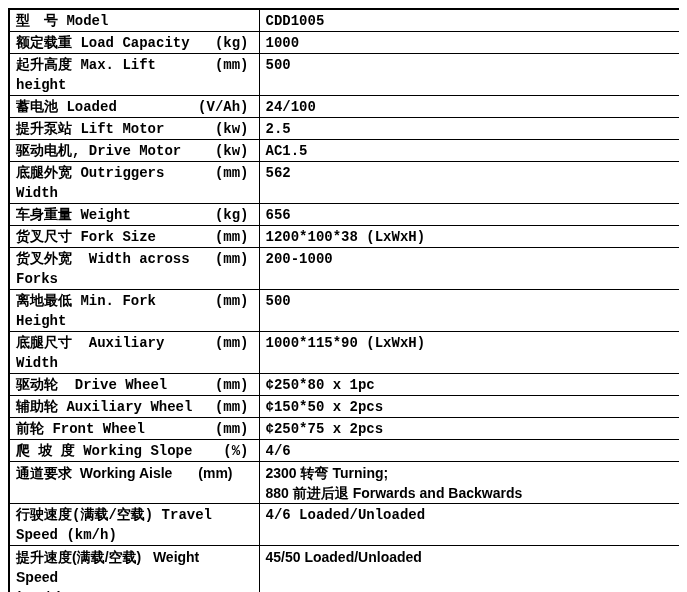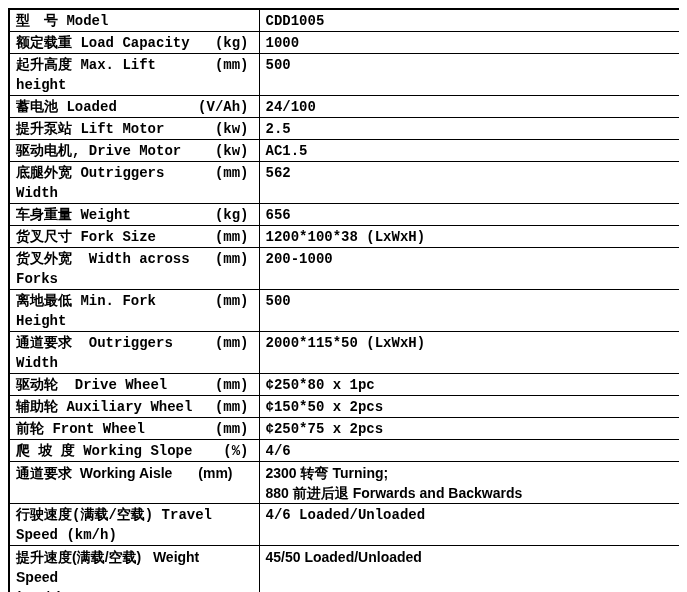--- a/index.html
+++ b/index.html
@@ -164,25 +164,25 @@
             <span class="txt label">离地最低 Min. Fork Height</span>
             <span class="txt unit">(mm)</span>
           </div>
         </td>
       <td><span class="txt value">500</span></td>
     </tr>
 
     <tr class="single">
       <td>
           <div class="cell1">
-            <span class="txt label">通道要求  Outriggers Width</span>
-            <span class="txt unit">(mm)</span>
-          </div>
-        </td>
-      <td><span class="txt value">2000*115*50 (LxWxH)</span></td>
+            <span class="txt label">底腿尺寸  Auxiliary Width</span>
+            <span class="txt unit">(mm)</span>
+          </div>
+        </td>
+      <td><span class="txt value">1000*115*90 (LxWxH)</span></td>
     </tr>
 
     <tr class="single">
       <td>
           <div class="cell1">
             <span class="txt label">驱动轮  Drive Wheel</span>
             <span class="txt unit">(mm)</span>
           </div>
         </td>
       <td><span class="txt value">¢250*80 x 1pc</span></td>

